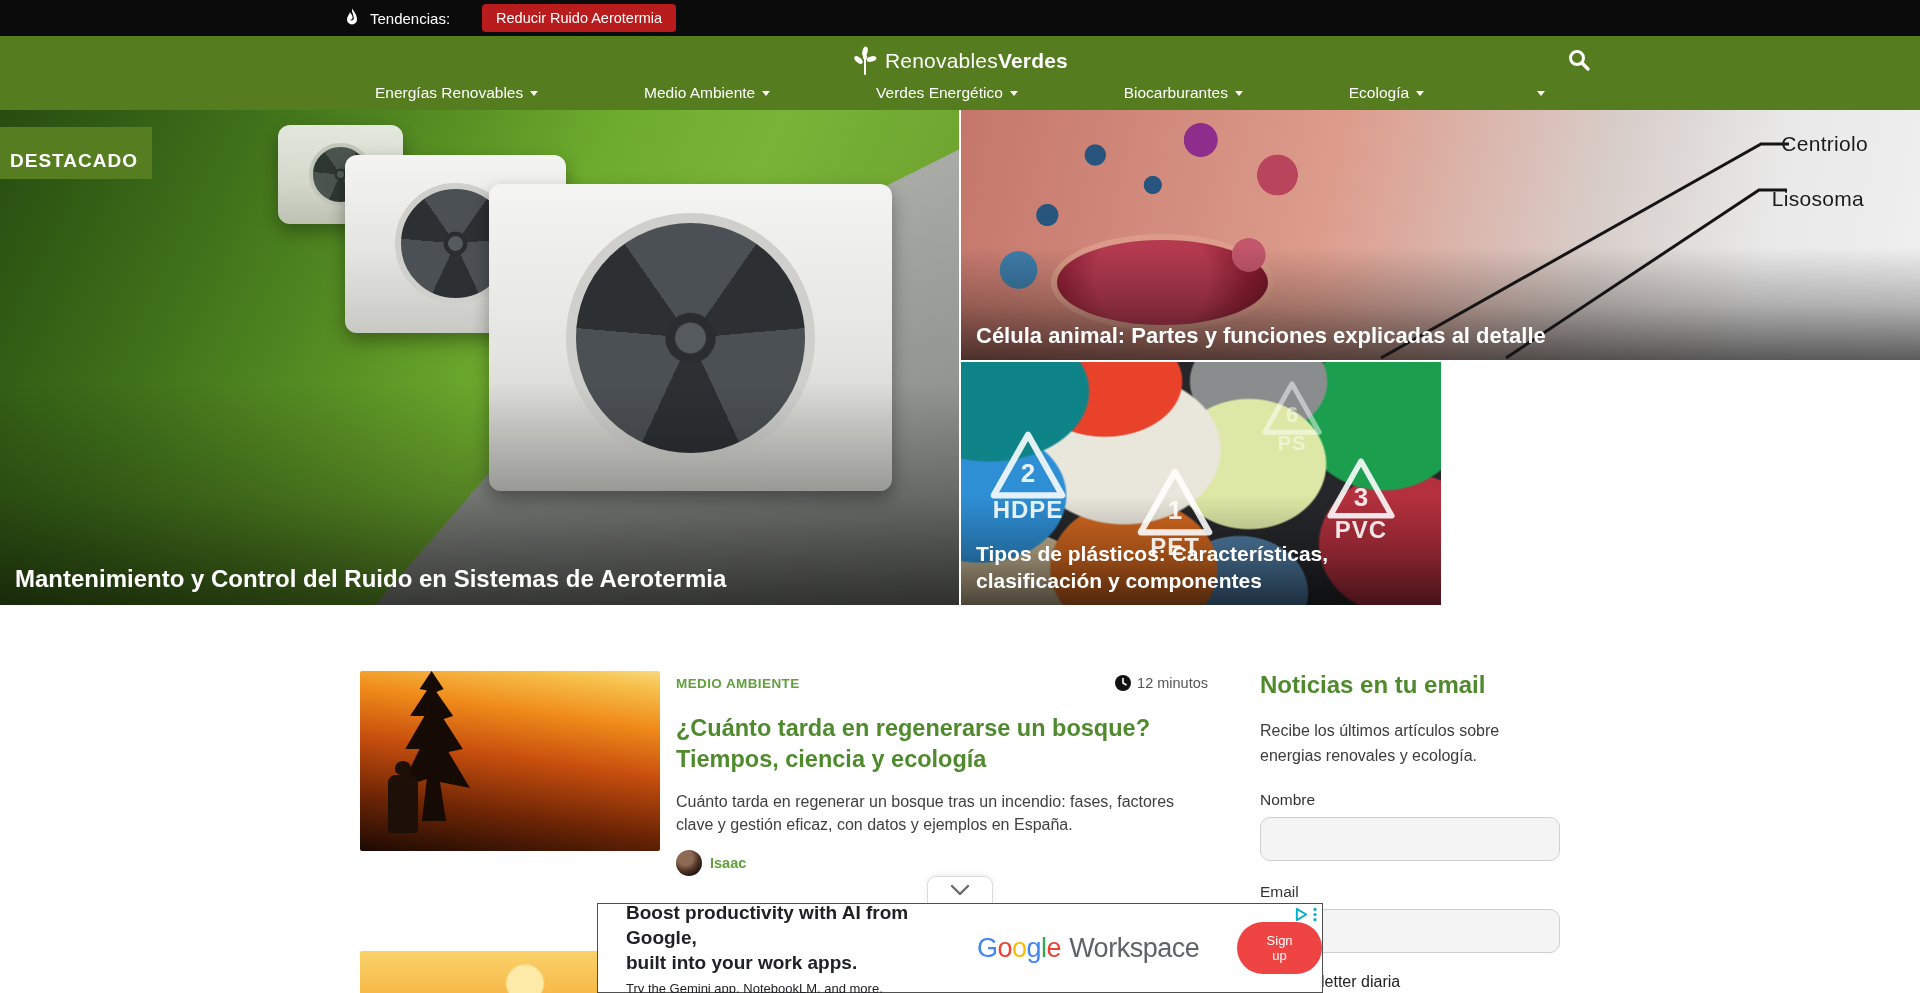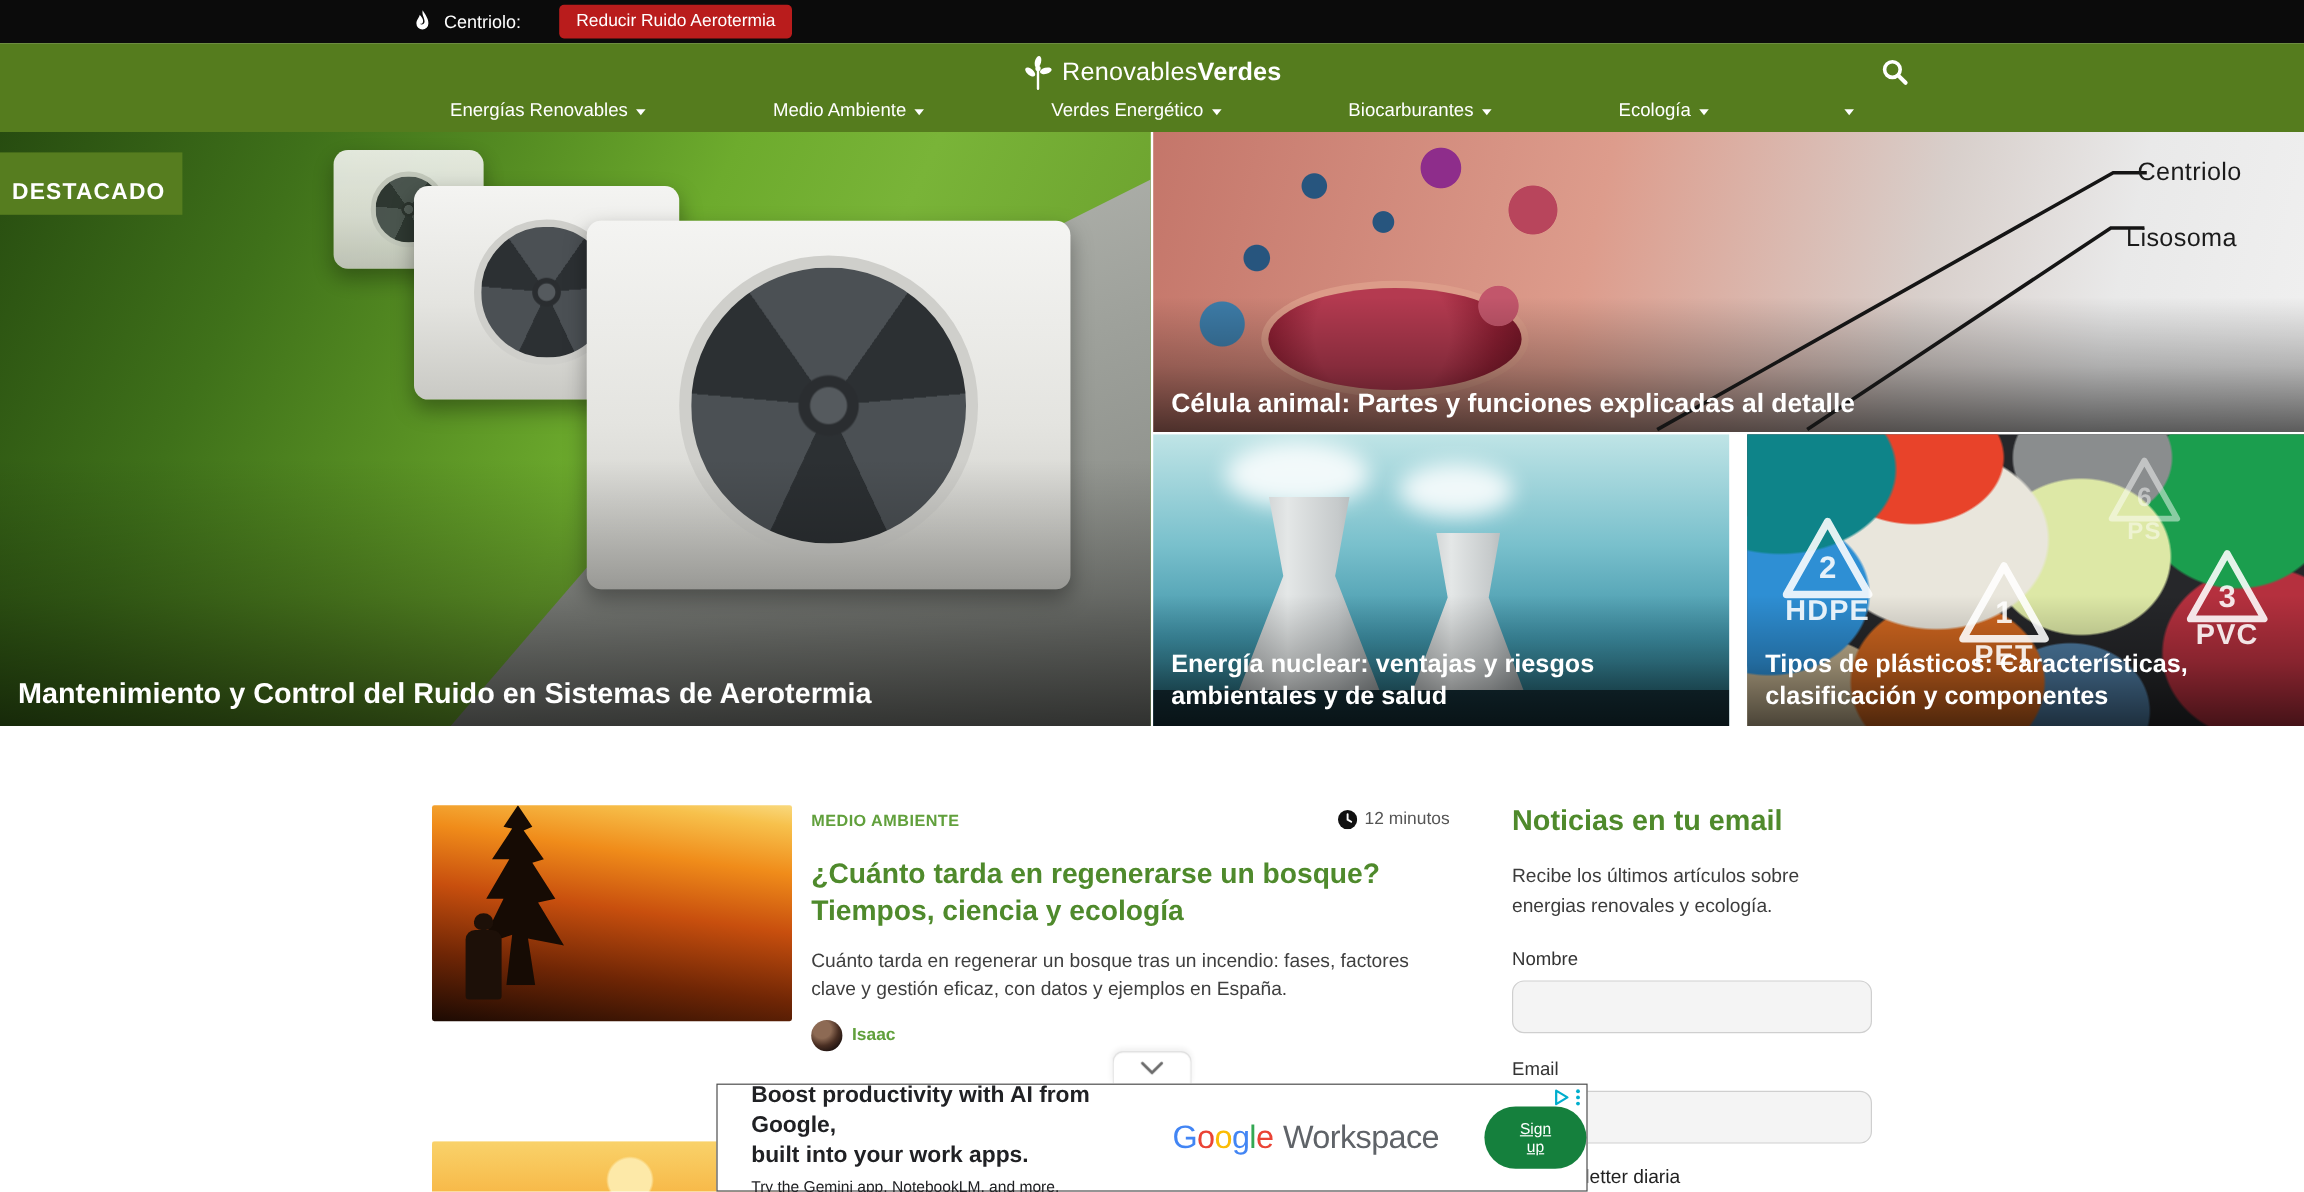--- a/index.html
+++ b/index.html
@@ -157,34 +157,34 @@
     display:flex; align-items:center; justify-content:center; cursor:pointer;
     box-shadow:0 -2px 5px rgba(0,0,0,.07); }
   .ad { width:726px; height:90px; background:#fff; border:1px solid #4e4e4e; position:relative;
     display:flex; align-items:center; cursor:pointer; }
   .ad-copy { padding-left:28px; width:420px; }
   .ad-h { color:#202124; font-weight:700; font-size:19px; line-height:1.33; }
   .ad-s { color:#202124; font-size:13px; margin-top:6px; }
   .gw { display:flex; align-items:baseline; gap:8px; margin-left:6px; }
   .gword { font-size:27px; font-weight:500; letter-spacing:-.5px; }
   .gws { font-size:27px; color:#5f6368; letter-spacing:-.5px; }
-  .signup { margin-left:38px; background:#15803d; color:#fff; border:none; border-radius:999px;
-    font-size:13px; padding:11px 23px; cursor:pointer;text-decoration:underline; }
+  .signup { margin-left:38px; background:#ef4444; color:#fff; border:none; border-radius:999px;
+    font-size:13px; padding:11px 23px; cursor:pointer; }
   .ad-ico { position:absolute; top:3px; right:4px; display:flex; gap:3px; align-items:center; }
 </style>
 </head>
 <body>
 
 <div class="topbar">
   <div class="topbar-inner">
     <svg class="flame" viewBox="0 0 16 20">
       <path d="M8 0 C9 4 13 6 13 11 A5 5 0 0 1 3 11 C3 8 5 6.5 5.5 4.5 C6.5 6 7.5 6.5 7.5 8 A2.6 2.6 0 1 1 8 0 Z" fill="none"></path>
       <path d="M8.2 0.5 C10.5 4.5 13 7 13 11.5 A5 5 0 0 1 3 11.5 C3 8.5 5.2 7 5.8 4.2 C7.2 6 8.6 7.4 8.6 9.4 A2.4 2.4 0 0 1 6 11.8 C6.6 13 9.8 12.8 9.8 10 C9.8 6.5 7.4 4.8 8.2 0.5 Z" fill="#fff"></path>
     </svg>
-    <span class="trend-label">Centriolo:</span>
+    <span class="trend-label">Tendencias:</span>
     <button class="trend-chip">Reducir Ruido Aerotermia</button>
   </div>
 </div>
 
 <div class="header">
   <div class="logo-row">
     <div class="logo">
       <svg width="26" height="30" viewBox="0 0 26 30">
         <g fill="#fff">
           <ellipse cx="13" cy="5.5" rx="2.6" ry="5" transform="rotate(14 13 5.5)"></ellipse>
@@ -258,28 +258,20 @@
         <path d="M 420 248 L 800 34 L 828 34" fill="none" stroke="#151515" stroke-width="3"></path>
         <path d="M 545 248 L 798 80 L 826 80" fill="none" stroke="#151515" stroke-width="3"></path>
       </svg>
       <span class="cell-label cl-1">Centriolo</span>
       <span class="cell-label cl-2">Lisosoma</span>
       <h2 class="card-title t-lg">Célula animal: Partes y funciones explicadas al detalle</h2>
     </div>
 
     <div class="hero-bottom">
 
-      <div class="card art-nuclear">
-        <div class="steam" style="left:60px; top:6px; width:120px; height:55px;"></div>
-        <div class="steam" style="left:205px; top:24px; width:95px; height:45px;"></div>
-        <div class="tower tower-1"></div>
-        <div class="tower tower-2"></div>
-        <div class="ground"></div>
-        <h2 class="card-title t-md" style="right:40px;">Energía nuclear: ventajas y riesgos ambientales y de salud</h2>
-      </div>
 
       <div class="card art-plastic">
         <div class="psym ps-hdpe">
           <svg width="78" height="70" viewBox="0 0 100 90">
               <polygon points="50,6 94,84 6,84" fill="none" stroke="rgba(255,255,255,.88)" stroke-width="8" stroke-linejoin="round"></polygon>
             </svg>
           <span class="pnum" style="top:28px;">2</span>
           <span class="plab">HDPE</span>
         </div>
         <div class="psym ps-pet">

